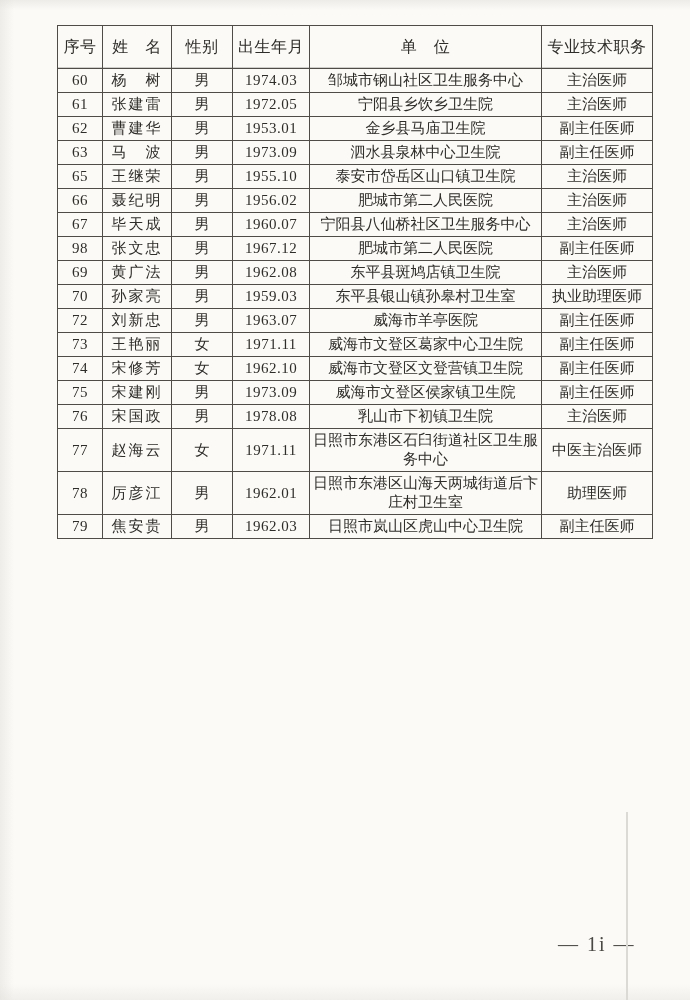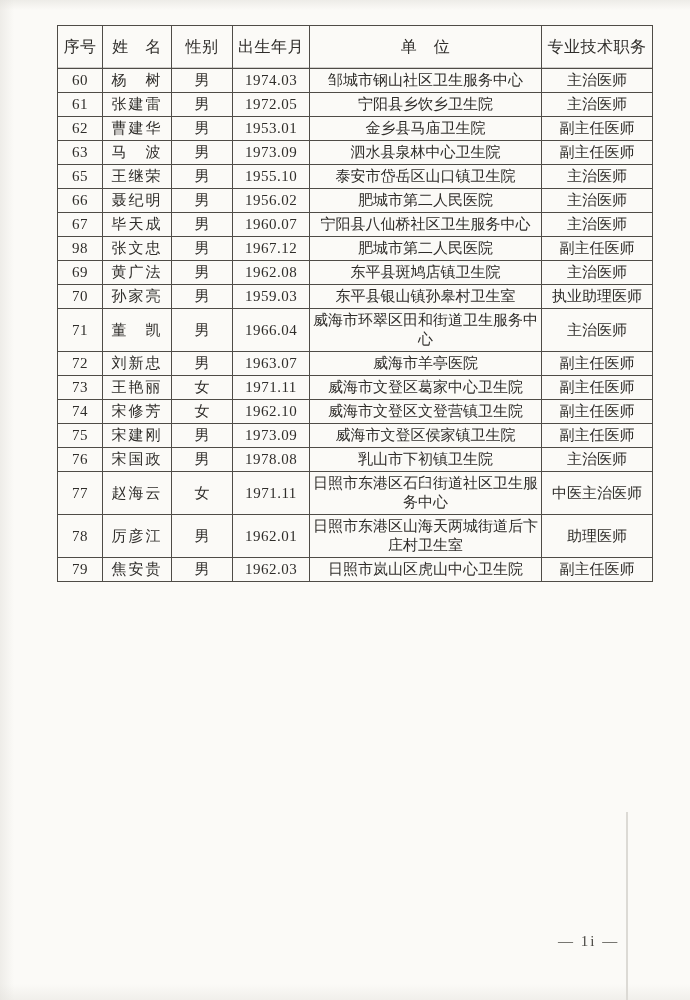--- a/index.html
+++ b/index.html
@@ -54,21 +54,21 @@
   .c-unit {
     text-align: left;
     padding: 2px 6px 2px 9px;
     word-break: break-all;
   }
   .page-number {
     position: absolute;
     left: 558px;
     top: 933px;
     width: 90px;
-    font-size: 15px;
+    font-size: 20px;
     letter-spacing: 2px;
     color: #4a4843;
     white-space: nowrap;
   }
   .scan-line {
     position: absolute;
     left: 626px;
     top: 812px;
     width: 2px;
     height: 188px;
@@ -184,28 +184,20 @@
 
   <tr>
     <td class="c-no">70</td>
     <td class="c-name">孙家亮</td>
     <td class="c-gender">男</td>
     <td class="c-birth">1959.03</td>
     <td class="c-unit">东平县银山镇孙皋村卫生室</td>
     <td class="c-title">执业助理医师</td>
   </tr>
 
-  <tr>
-    <td class="c-no">71</td>
-    <td class="c-name">董　凯</td>
-    <td class="c-gender">男</td>
-    <td class="c-birth">1966.04</td>
-    <td class="c-unit">威海市环翠区田和街道卫生服务中心</td>
-    <td class="c-title">主治医师</td>
-  </tr>
 
   <tr>
     <td class="c-no">72</td>
     <td class="c-name">刘新忠</td>
     <td class="c-gender">男</td>
     <td class="c-birth">1963.07</td>
     <td class="c-unit">威海市羊亭医院</td>
     <td class="c-title">副主任医师</td>
   </tr>
 

